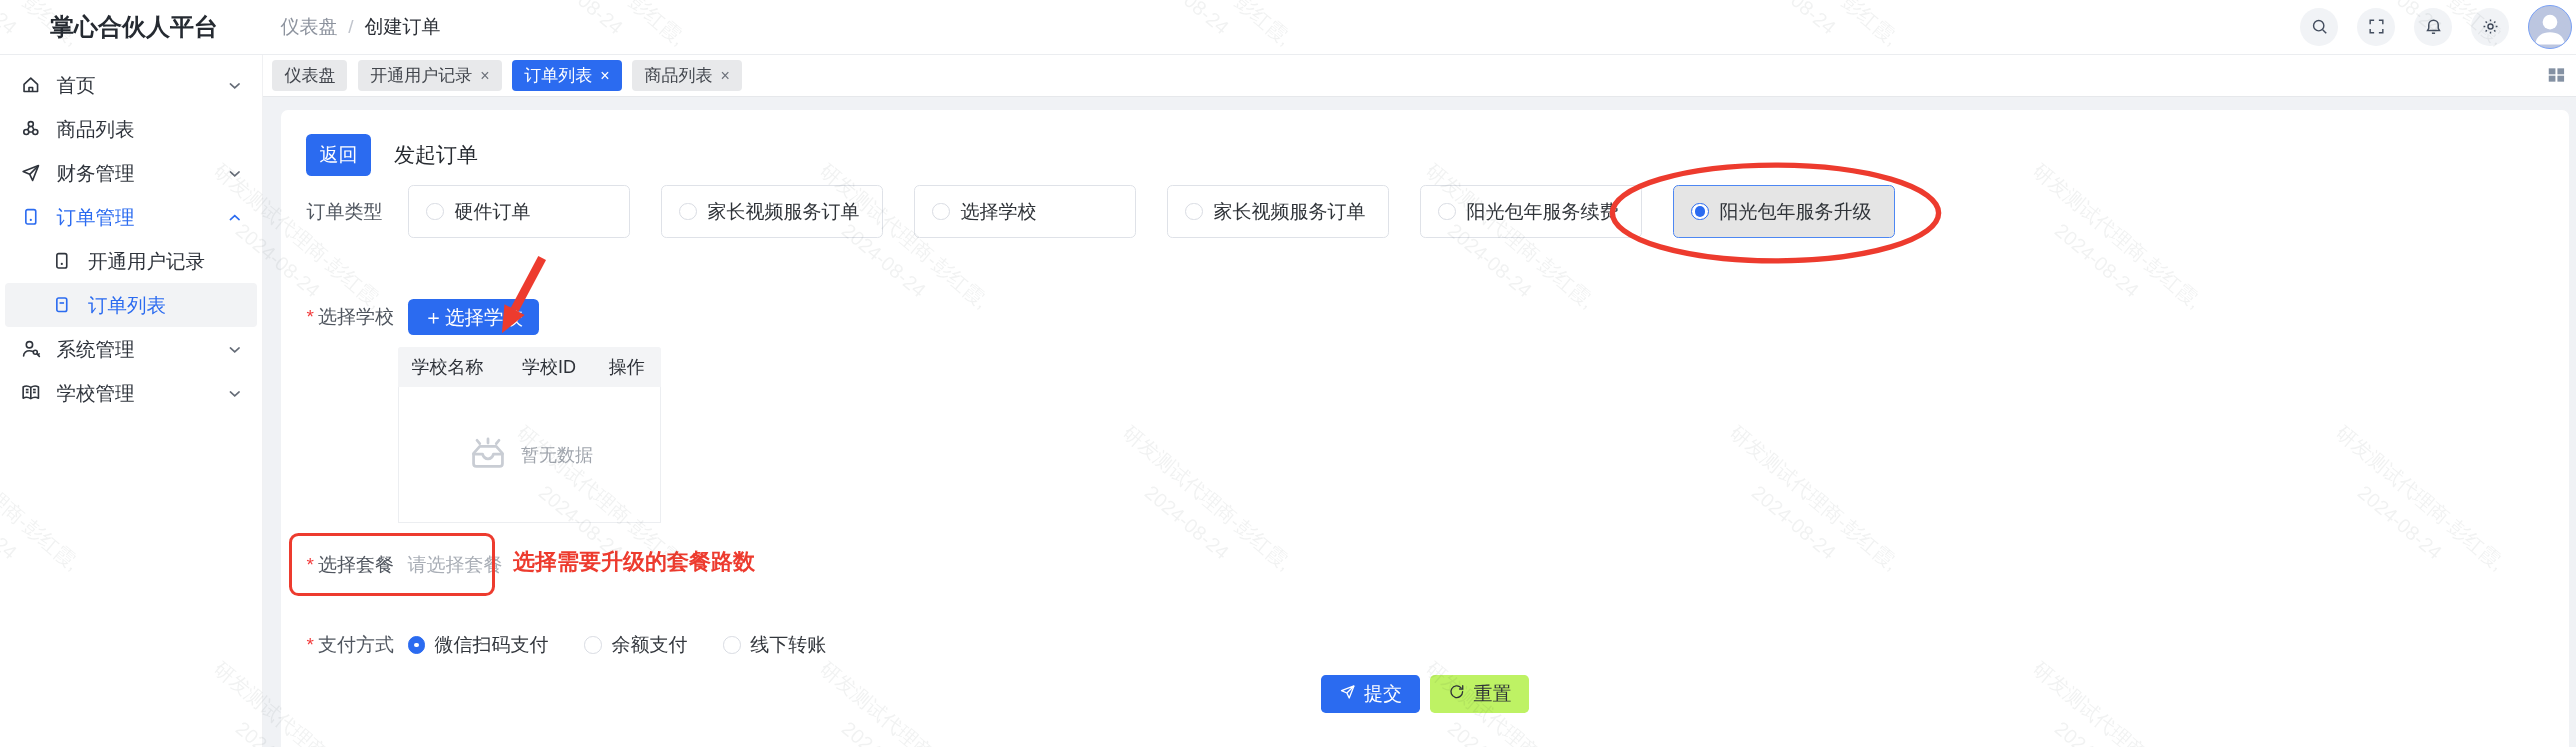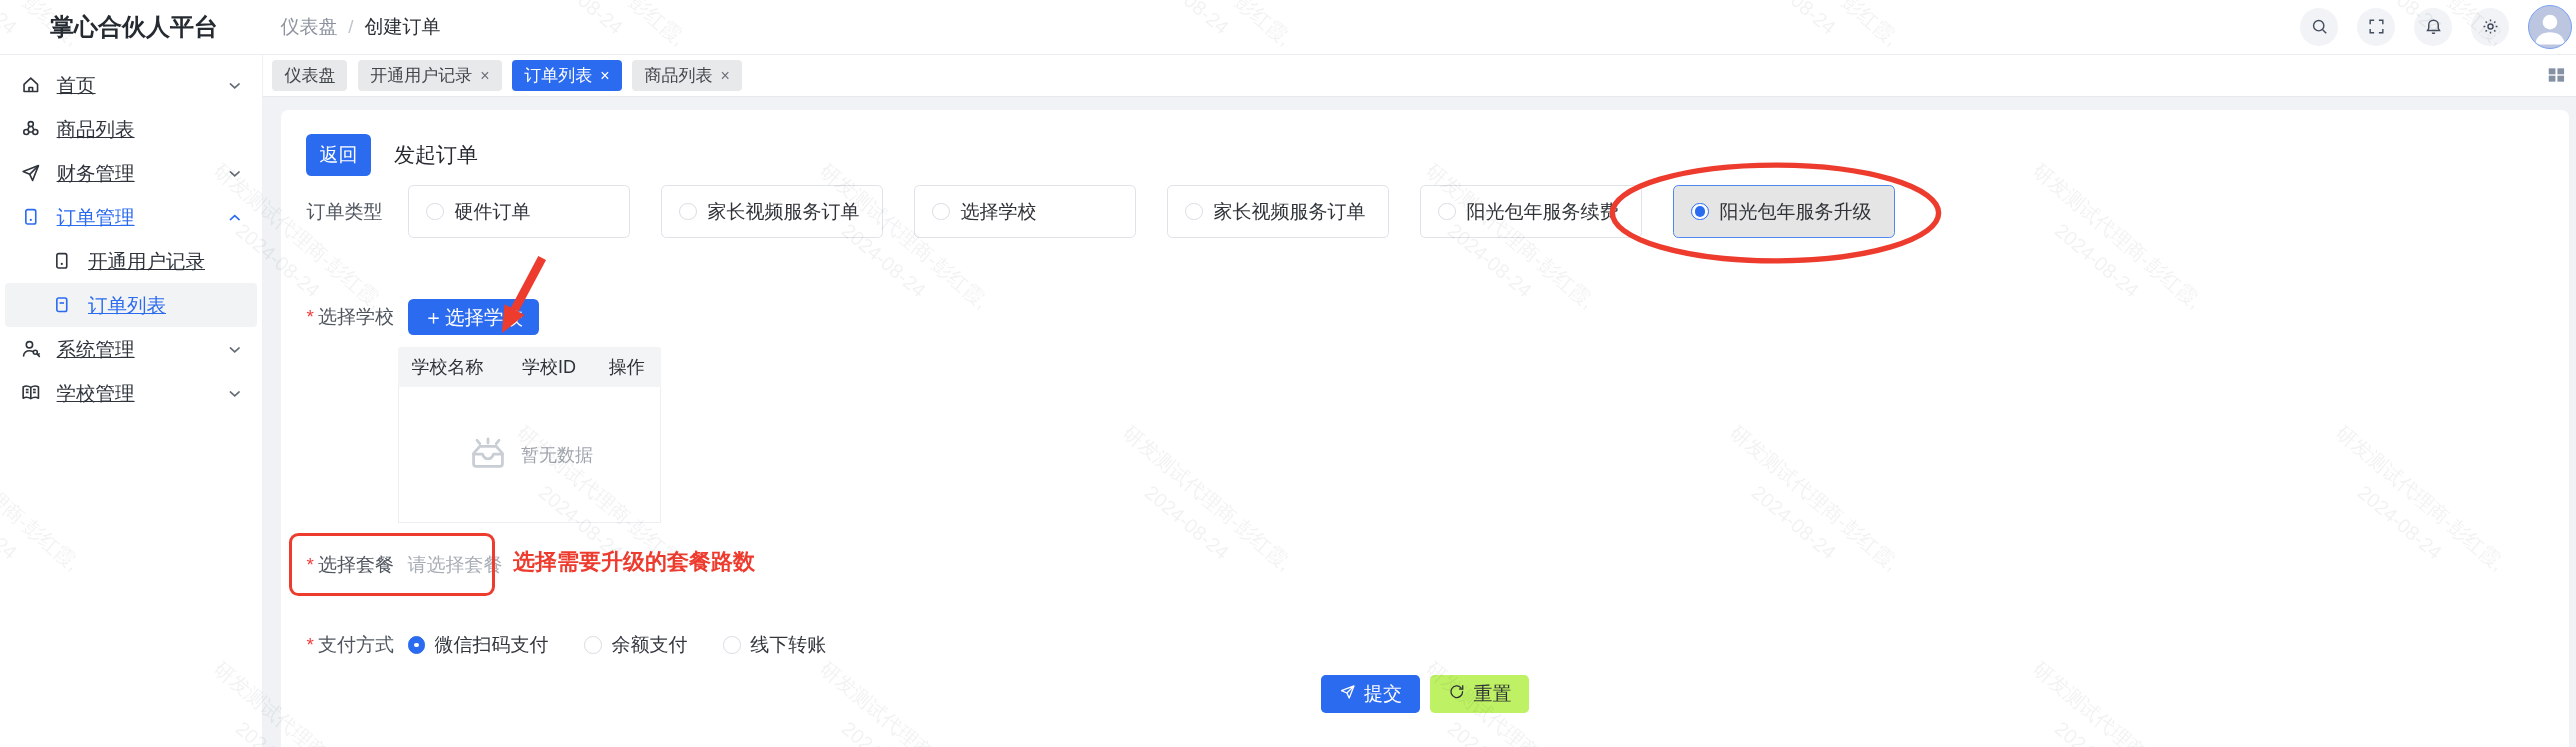--- a/index.html
+++ b/index.html
@@ -25,21 +25,21 @@
 
   
   .sidebar { position:absolute; left:0; top:55px; width:263px; bottom:0; background:#fff;
              border-right:0.7px solid #f0f1f3; padding-top:8px; z-index:2; }
   .side-item { height:44px; display:flex; align-items:center; padding:0 19px 0 20px;
                font-size:19.5px; color:#2f343c; cursor:pointer; }
   .side-item.sub { padding-left:46px; margin:0 5.4px; border-radius:4px; }
   .side-item.sub.active { background:#f2f3f5; }
   .side-item .mi { width:21.6px; height:21.6px; flex:0 0 auto; display:flex; align-items:center; justify-content:center; }
   .side-item .mi svg { width:21.6px; height:21.6px; }
-  .side-item .lbl { margin-left:15px; flex:1 1 auto; white-space:nowrap;text-decoration:underline; }
+  .side-item .lbl { margin-left:15px; flex:1 1 auto; white-space:nowrap; }
   .side-item .chev { width:17.5px; height:17.5px; color:#646b76; }
   .side-item.blue, .side-item.blue .chev { color:#2b6bf0; }
   .side-item.blue .lbl { color:#2b6bf0; }
 
   
   .tabbar { position:absolute; left:263px; top:55px; right:0; height:42px; background:#fff;
             border-bottom:0.7px solid #e6e8eb; display:flex; align-items:center; padding-left:9.4px; gap:10.8px; z-index:2; }
   .tabpill { height:31px; border-radius:4px; background:#e8e9eb; color:#41454c; font-size:17px;
              display:flex; align-items:center; padding:0 12px; cursor:pointer; white-space:nowrap; }
   .tabpill .close { margin-left:8px; font-size:16px; color:#6d727b; line-height:1; }

